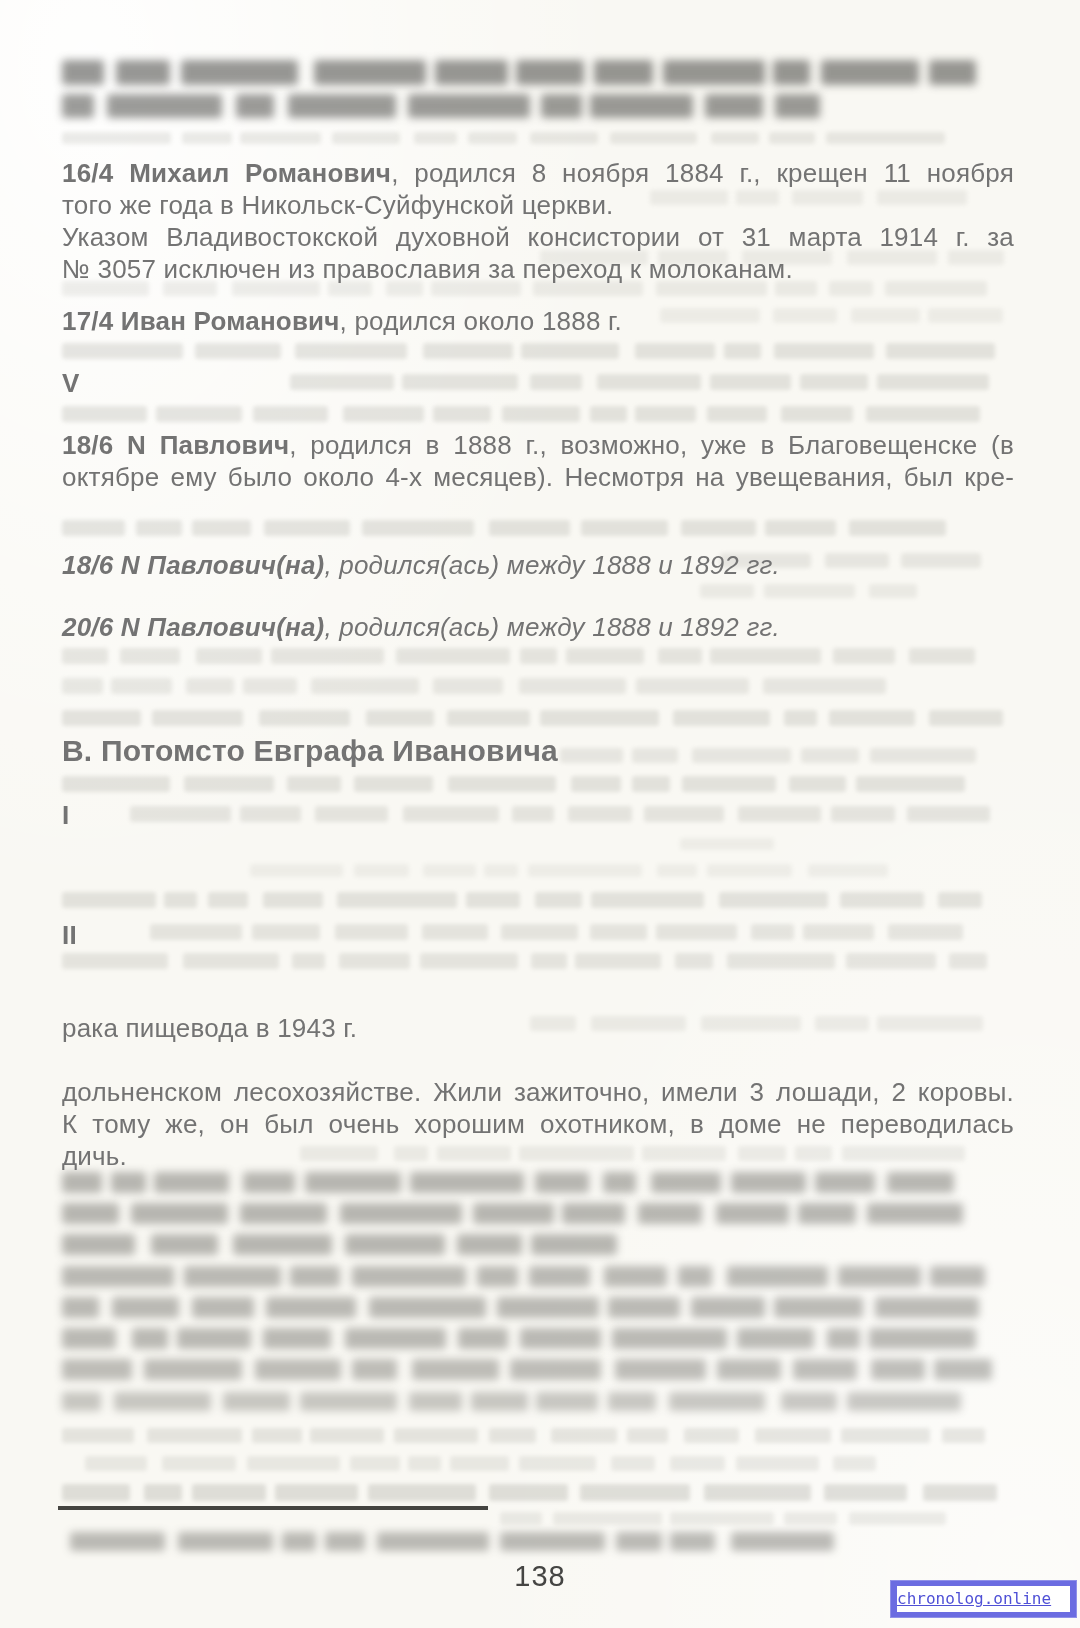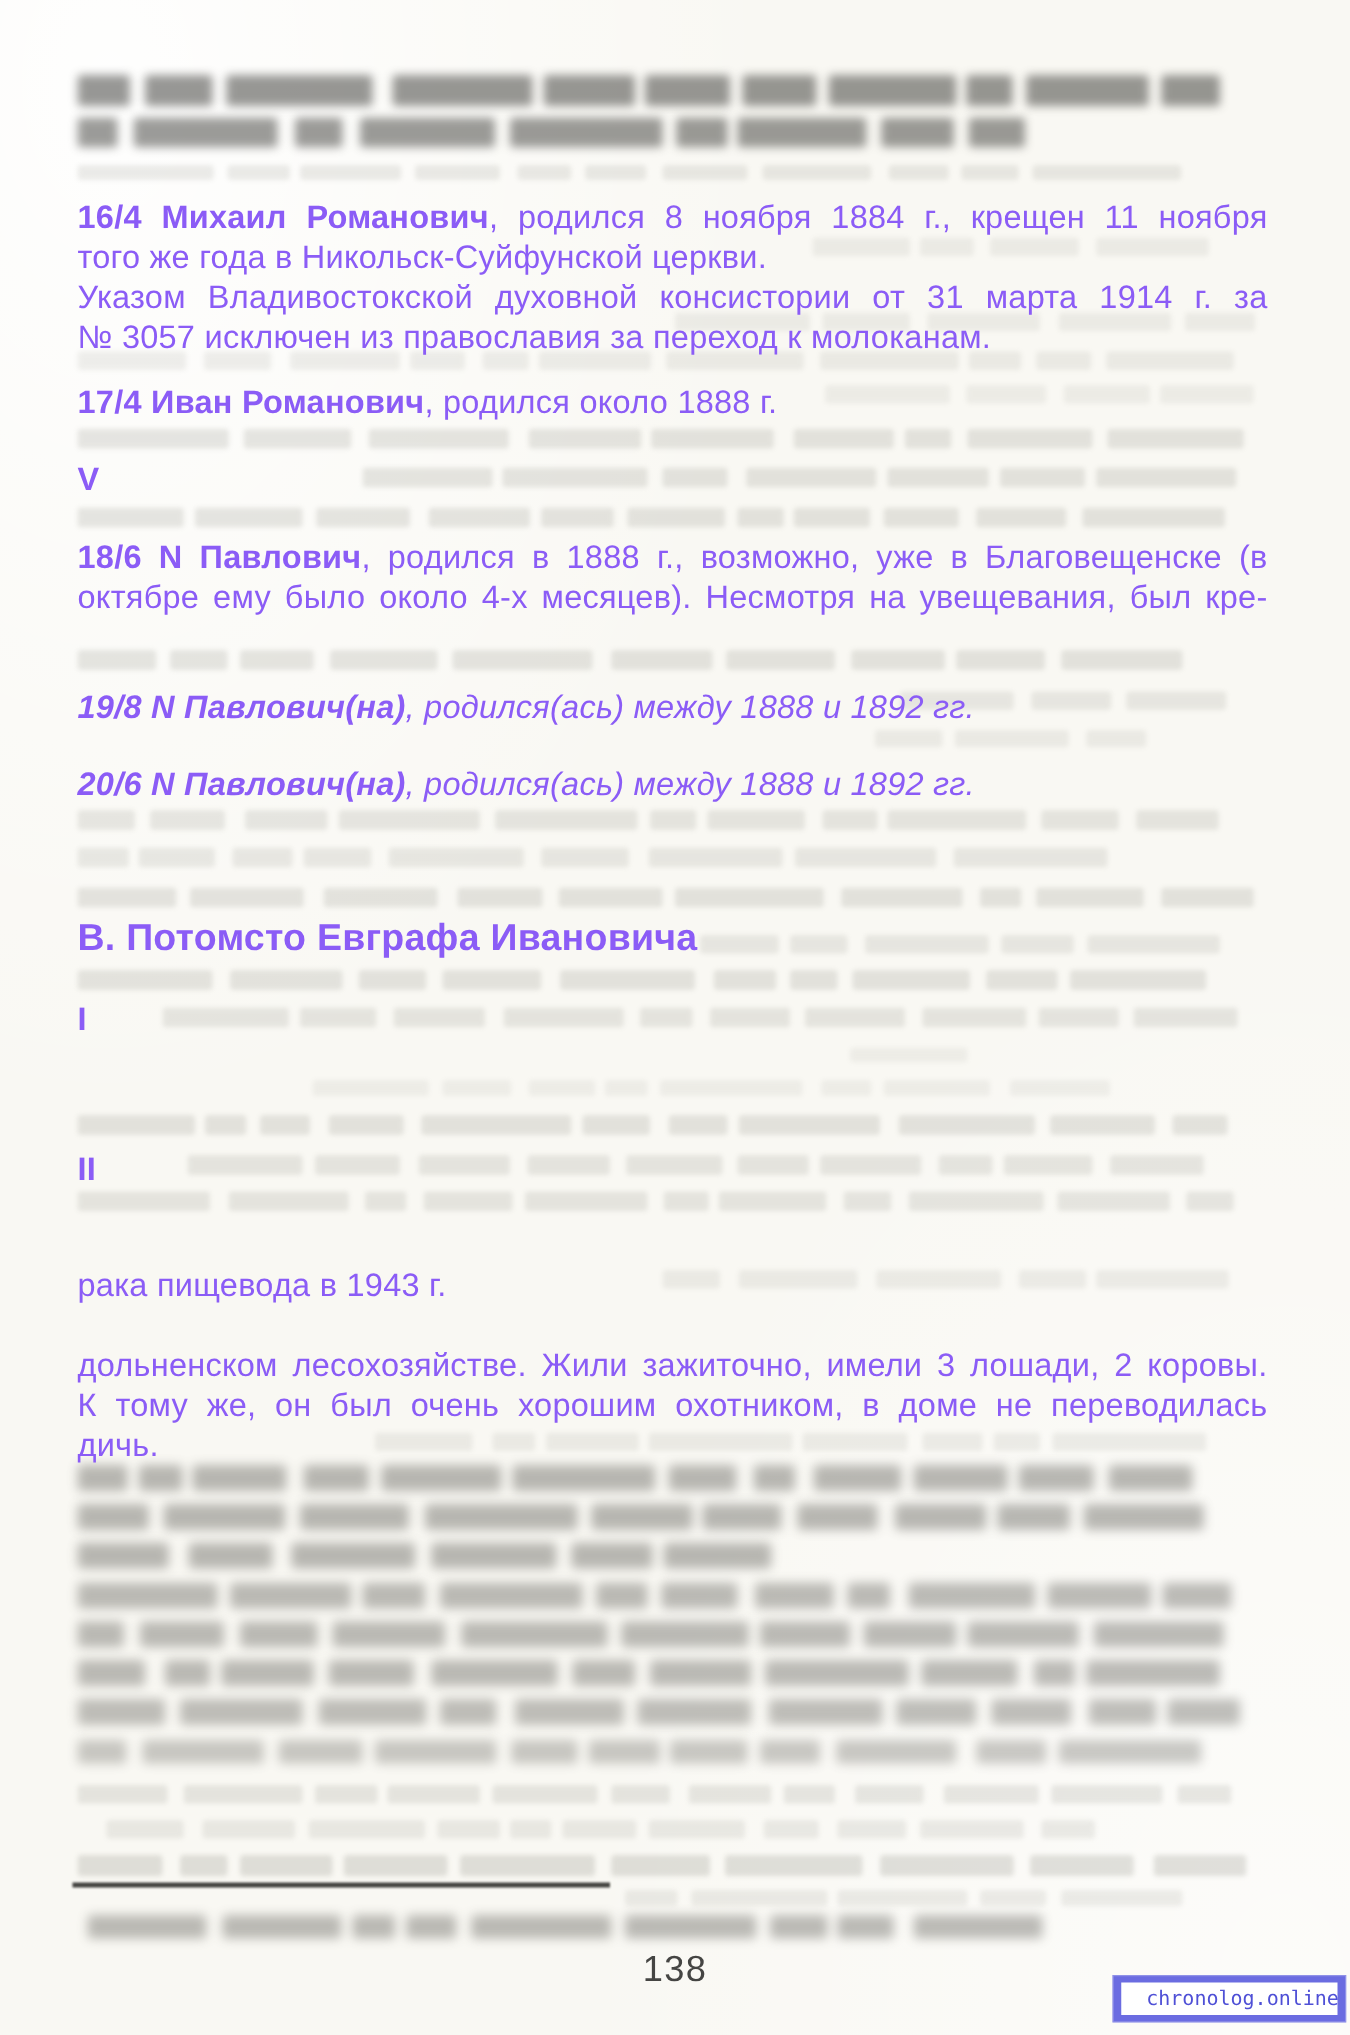--- a/index.html
+++ b/index.html
@@ -6,38 +6,38 @@
   .page{position:absolute;inset:0;background:#f9f8f3;}
   .page::before{content:"";position:absolute;inset:0;
     background:
       radial-gradient(ellipse at 8% 4%, rgba(255,255,255,.9), rgba(255,255,255,0) 38%),
       radial-gradient(ellipse at 95% 98%, rgba(255,255,255,.55), rgba(255,255,255,0) 40%);
     pointer-events:none;}
   #blur-layer,#text-layer{position:absolute;inset:0;}
   #text-layer{filter:blur(.35px);}
   .tl{position:absolute;left:62px;width:952px;
       font-family:"Liberation Sans",sans-serif;font-size:26px;line-height:1.18;
-      color:#8b5cf6;letter-spacing:.2px;white-space:normal;}
+      color:#737373;letter-spacing:.2px;white-space:normal;}
   .tl .lead{font-weight:700;}
   .just{text-align:justify;text-align-last:justify;-moz-text-align-last:justify;}
   .ital{font-style:italic;}
   .bl{position:absolute;display:flex;overflow:hidden;align-items:stretch;}
   .bl span{flex:0 0 auto;border-radius:3px;}
   .bl.d{filter:blur(4px);}  .bl.d span{background:#3b3b37;}
   .bl.m{filter:blur(4.2px);} .bl.m span{background:#55544e;}
   .bl.g{filter:blur(2.3px);} .bl.g span{background:#8a8a80;}
   .footnote-divider{position:absolute;height:4px;background:#2c2c28;opacity:.88;filter:blur(.7px);}
   .page-number{position:absolute;left:0;right:0;text-align:center;
       font-family:"Liberation Sans",sans-serif;font-size:29px;color:#454543;
       letter-spacing:1px;filter:blur(.3px);}
   .watermark{position:absolute;box-sizing:border-box;padding:6px 7px;
       background:#6b6ce1;box-shadow:0 0 0 1px rgba(255,255,255,.25) inset;}
   .wm-inner{display:block;background:#ffffff;color:#4f50d6;
       font-family:"DejaVu Sans Mono",monospace;font-size:16px;line-height:26px;
-      padding:0 20px;white-space:nowrap;}
+      padding:0 0;white-space:nowrap;text-decoration:underline;}
 </style>
 </head>
 <body>
 
 <div class="page">
   <div id="blur-layer">
       <div class="bl d" style="left: 62px; top: 60px; width: 950px; height: 25px; opacity: 0.52;">
         <span style="width: 42.3886px; margin-right: 11.8491px;"></span>
         <span style="width: 54.1781px; margin-right: 10.9689px;"></span>
         <span style="width: 116.984px; margin-right: 15.3151px;"></span>
@@ -454,21 +454,21 @@
     </div>
   <div id="text-layer">
       <div class="tl just" style="top: 158px;"><span class="lead">16/4 Михаил Романович</span><span>, родился 8 ноября 1884 г., крещен 11 ноября</span></div>
       <div class="tl" style="top: 190px;"><span>того же года в Никольск-Суйфунской церкви.</span></div>
       <div class="tl just" style="top: 222px;"><span>Указом Владивостокской духовной консистории от 31 марта 1914 г. за</span></div>
       <div class="tl" style="top: 254px;"><span>№ 3057 исключен из православия за переход к молоканам.</span></div>
       <div class="tl" style="top: 306px;"><span class="lead">17/4 Иван Романович</span><span>, родился около 1888 г.</span></div>
       <div class="tl" style="top: 368px;"><span class="lead">V</span></div>
       <div class="tl just" style="top: 430px;"><span class="lead">18/6 N Павлович</span><span>, родился в 1888 г., возможно, уже в Благовещенске (в</span></div>
       <div class="tl just" style="top: 462px;"><span>октябре ему было около 4-х месяцев). Несмотря на увещевания, был кре-</span></div>
-      <div class="tl ital" style="top: 550px;"><span class="lead">19/8 N Павлович(на)</span><span>, родился(ась) между 1888 и 1892 гг.</span></div>
+      <div class="tl ital" style="top: 550px;"><span class="lead">18/6 N Павлович(на)</span><span>, родился(ась) между 1888 и 1892 гг.</span></div>
       <div class="tl ital" style="top: 612px;"><span class="lead">20/6 N Павлович(на)</span><span>, родился(ась) между 1888 и 1892 гг.</span></div>
       <div class="tl" style="top: 733px; font-size: 30px;"><span class="lead">В. Потомсто Евграфа Ивановича</span></div>
       <div class="tl" style="top: 800px;"><span class="lead">I</span></div>
       <div class="tl" style="top: 920px;"><span class="lead">II</span></div>
       <div class="tl" style="top: 1013px;"><span>рака пищевода в 1943 г.</span></div>
       <div class="tl just" style="top: 1077px;"><span>дольненском лесохозяйстве. Жили зажиточно, имели 3 лошади, 2 коровы.</span></div>
       <div class="tl" style="top: 1141px;"><span>дичь.</span></div>
       <div class="tl just" style="top: 1109px;"><span>К тому же, он был очень хорошим охотником, в доме не переводилась</span></div>
     </div>
   <div class="footnote-divider" id="divider" style="left: 58px; top: 1506px; width: 430px;"></div>

